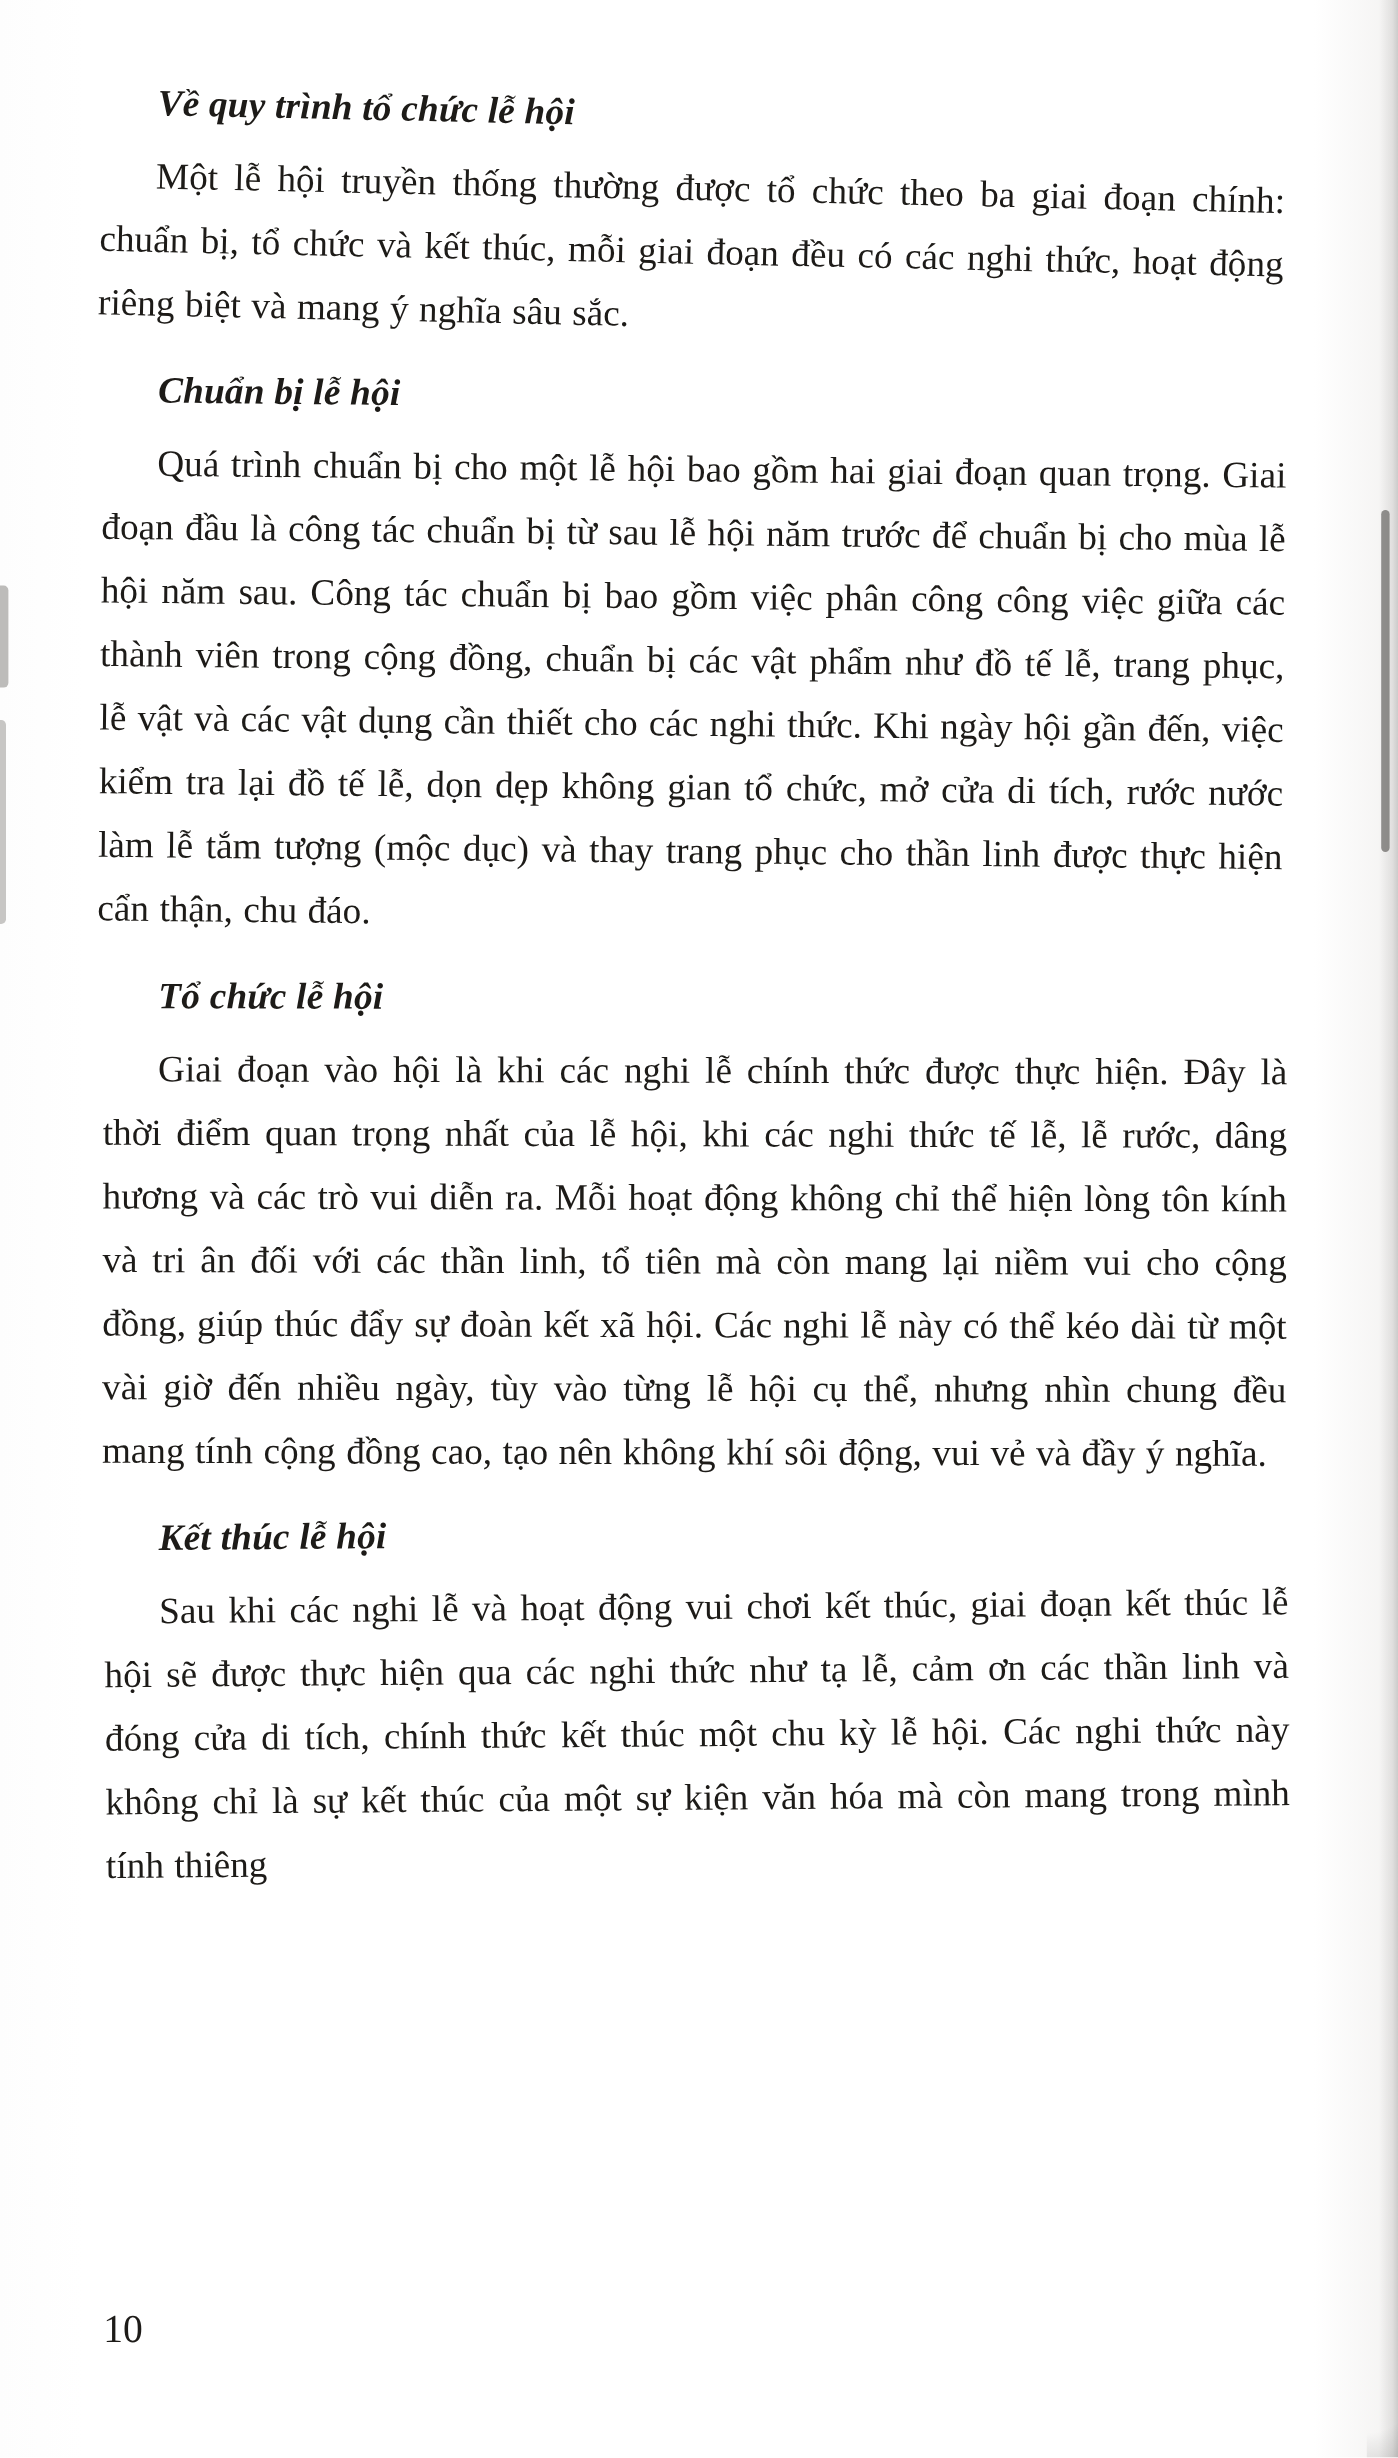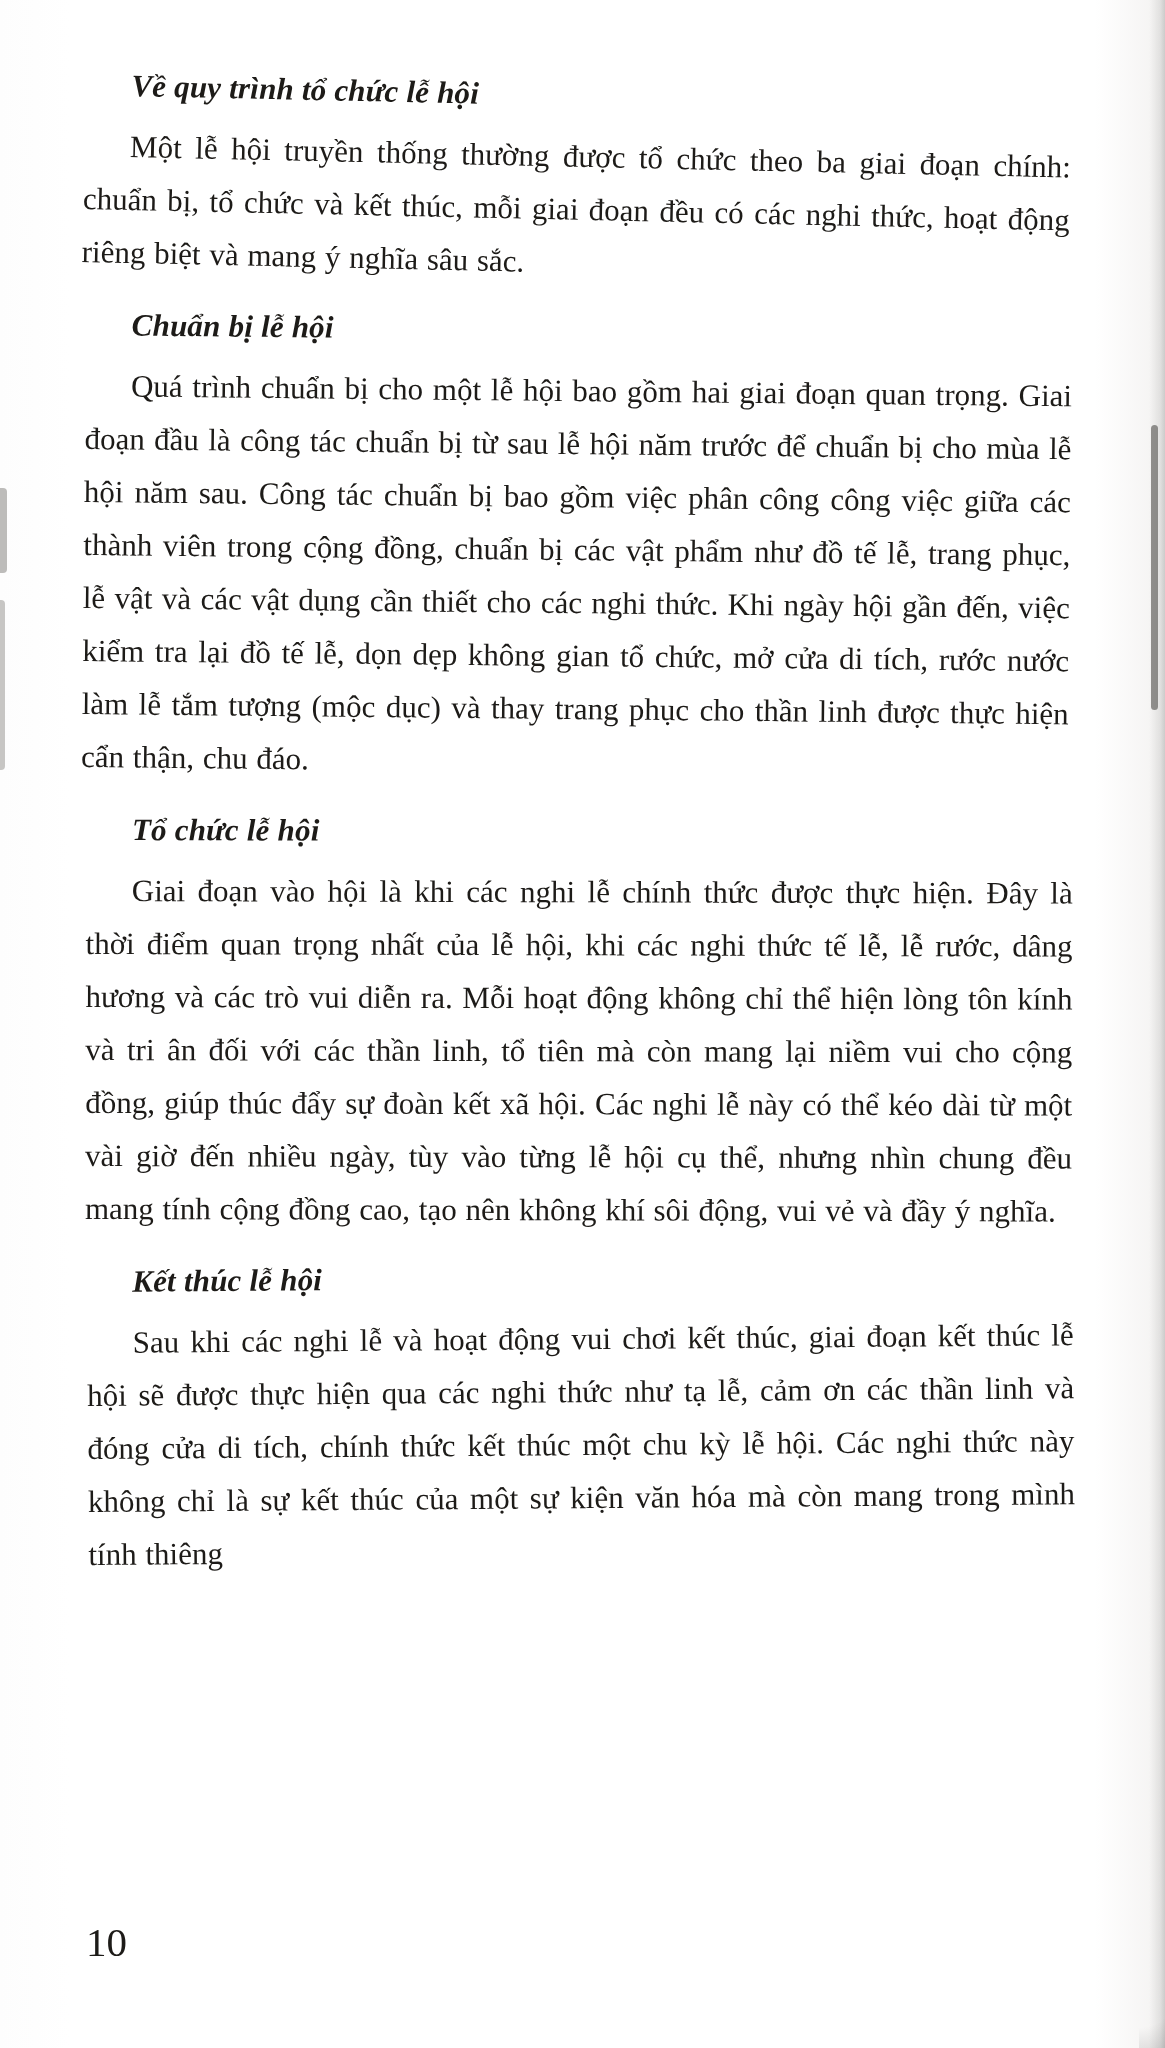--- a/index.html
+++ b/index.html
@@ -44,21 +44,21 @@
   }
   
   .sec1 { transform: rotate(1.25deg); transform-origin: 0 0; }
   .sec2 { transform: rotate(0.6deg);  transform-origin: 0 0; }
   .sec3 { transform: rotate(0.15deg); transform-origin: 0 0; }
   .sec4 { transform: rotate(-0.45deg); transform-origin: 0 0; }
   .page-number {
     position: absolute;
     left: 86px;
     top: 1922px;
-    font-size: 41px;
+    font-size: 33px;
     line-height: 40px;
   }
   
   .edge-right-shade {
     position: absolute;
     top: 0; right: 0;
     width: 16px; height: 100%;
     background: linear-gradient(to right, rgba(0,0,0,0) 0%, rgba(0,0,0,0.08) 70%, rgba(0,0,0,0.16) 100%);
     pointer-events: none;
   }

